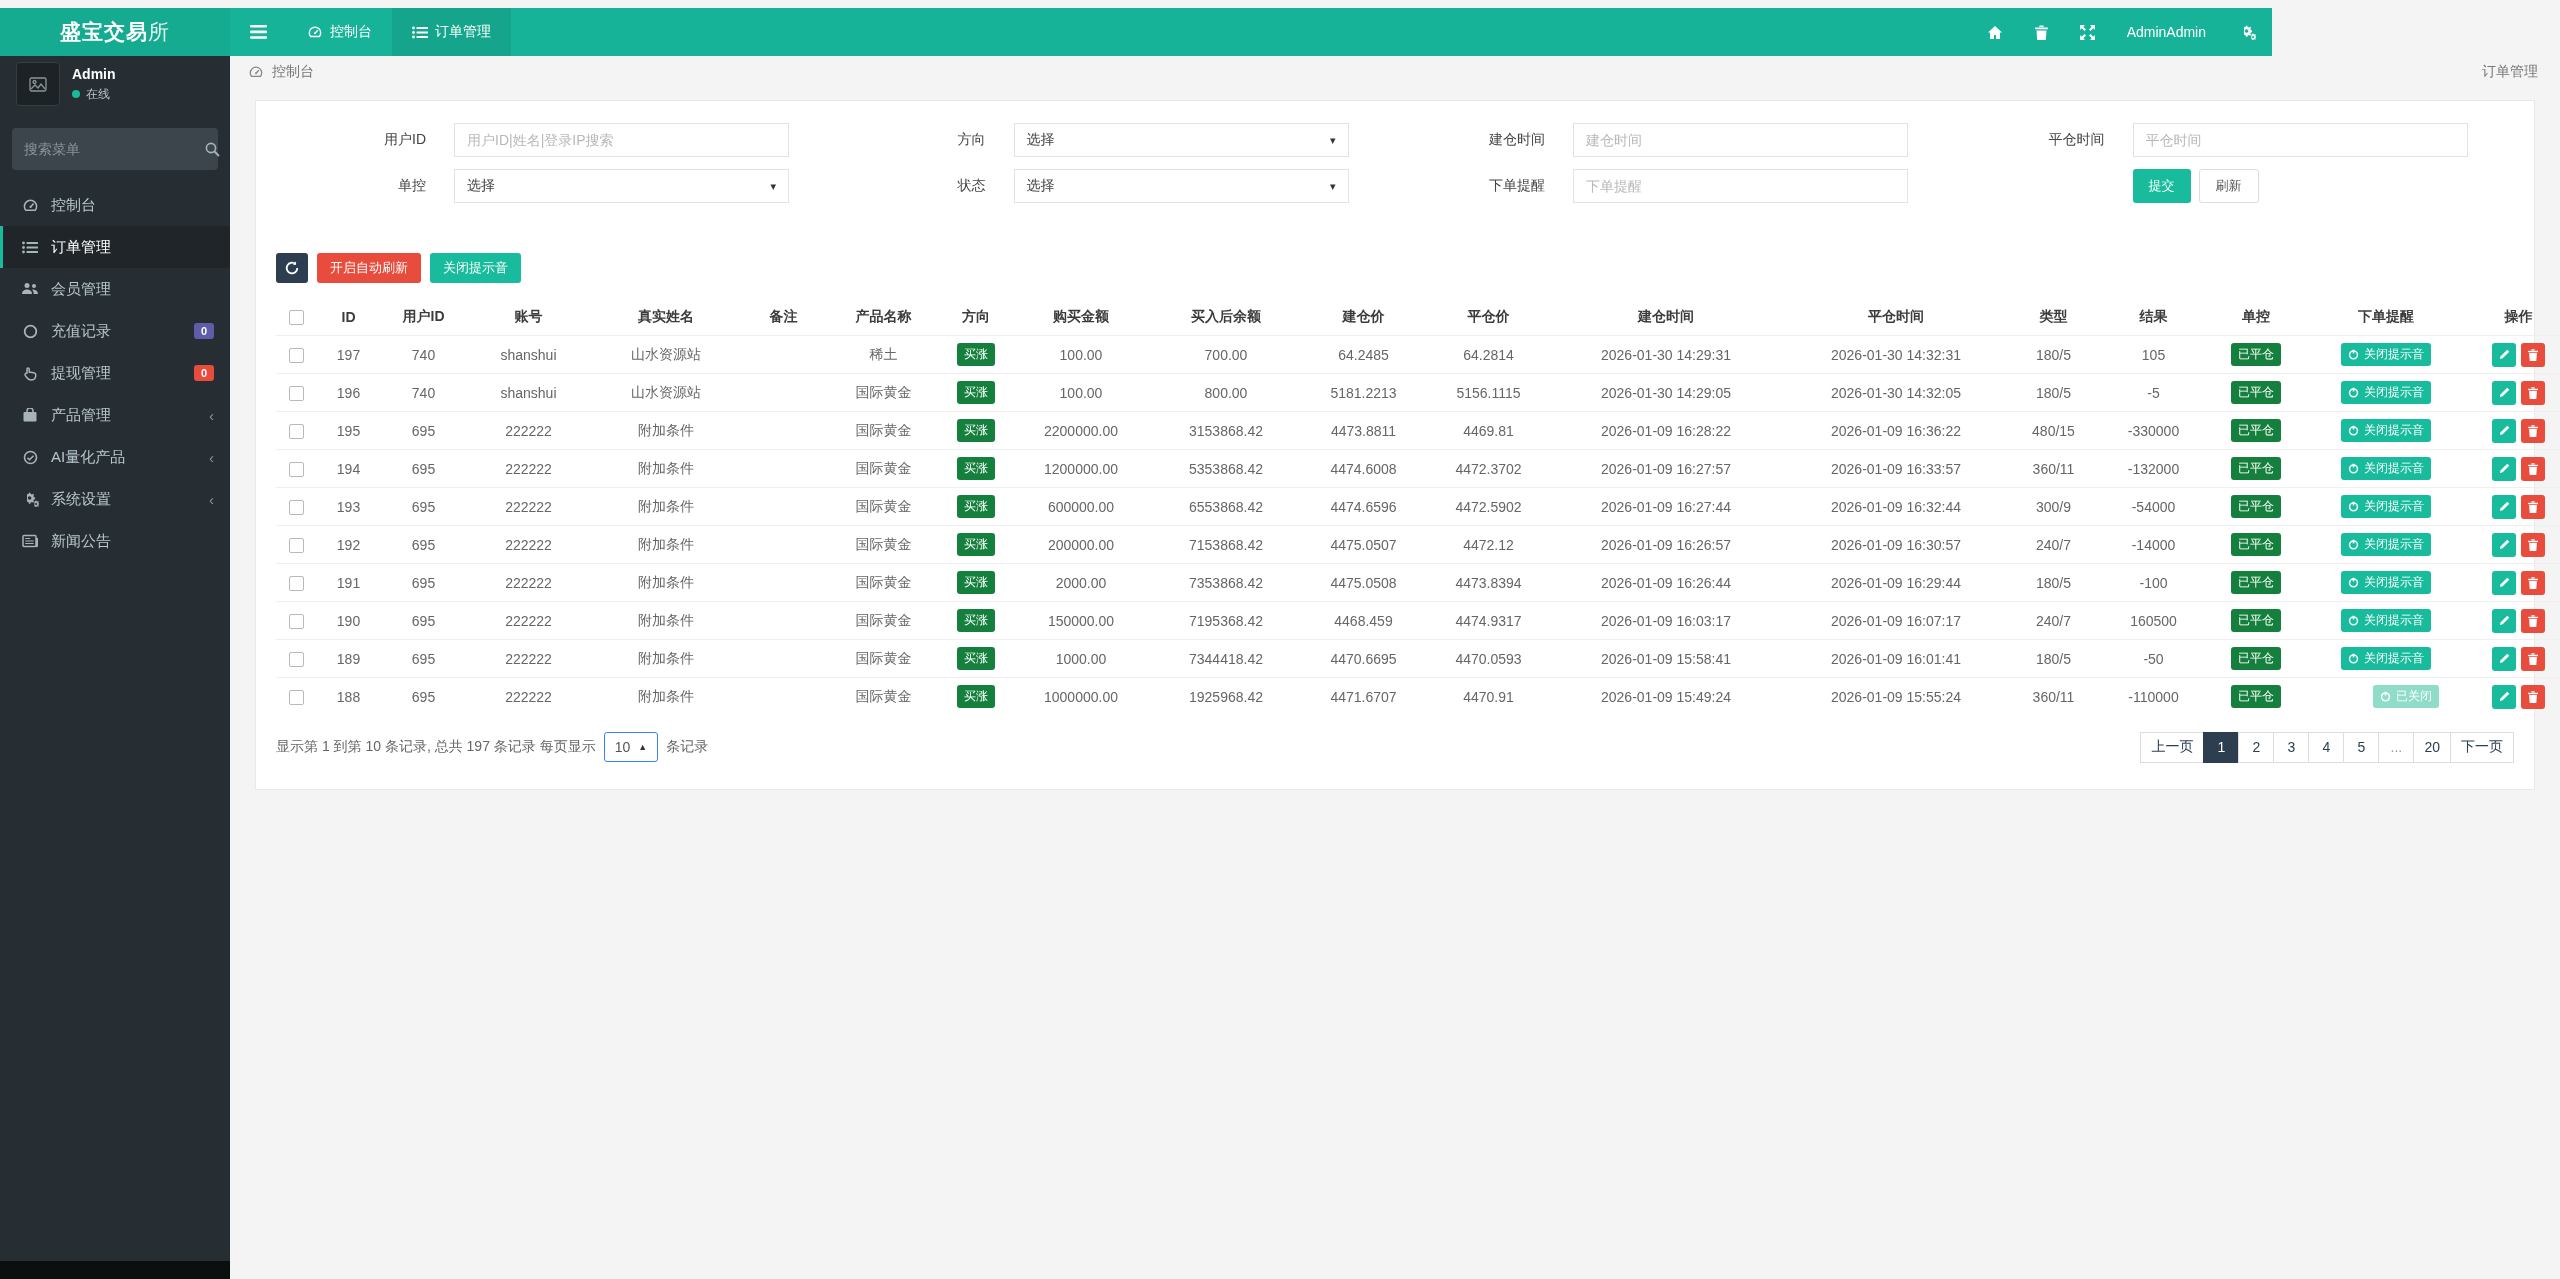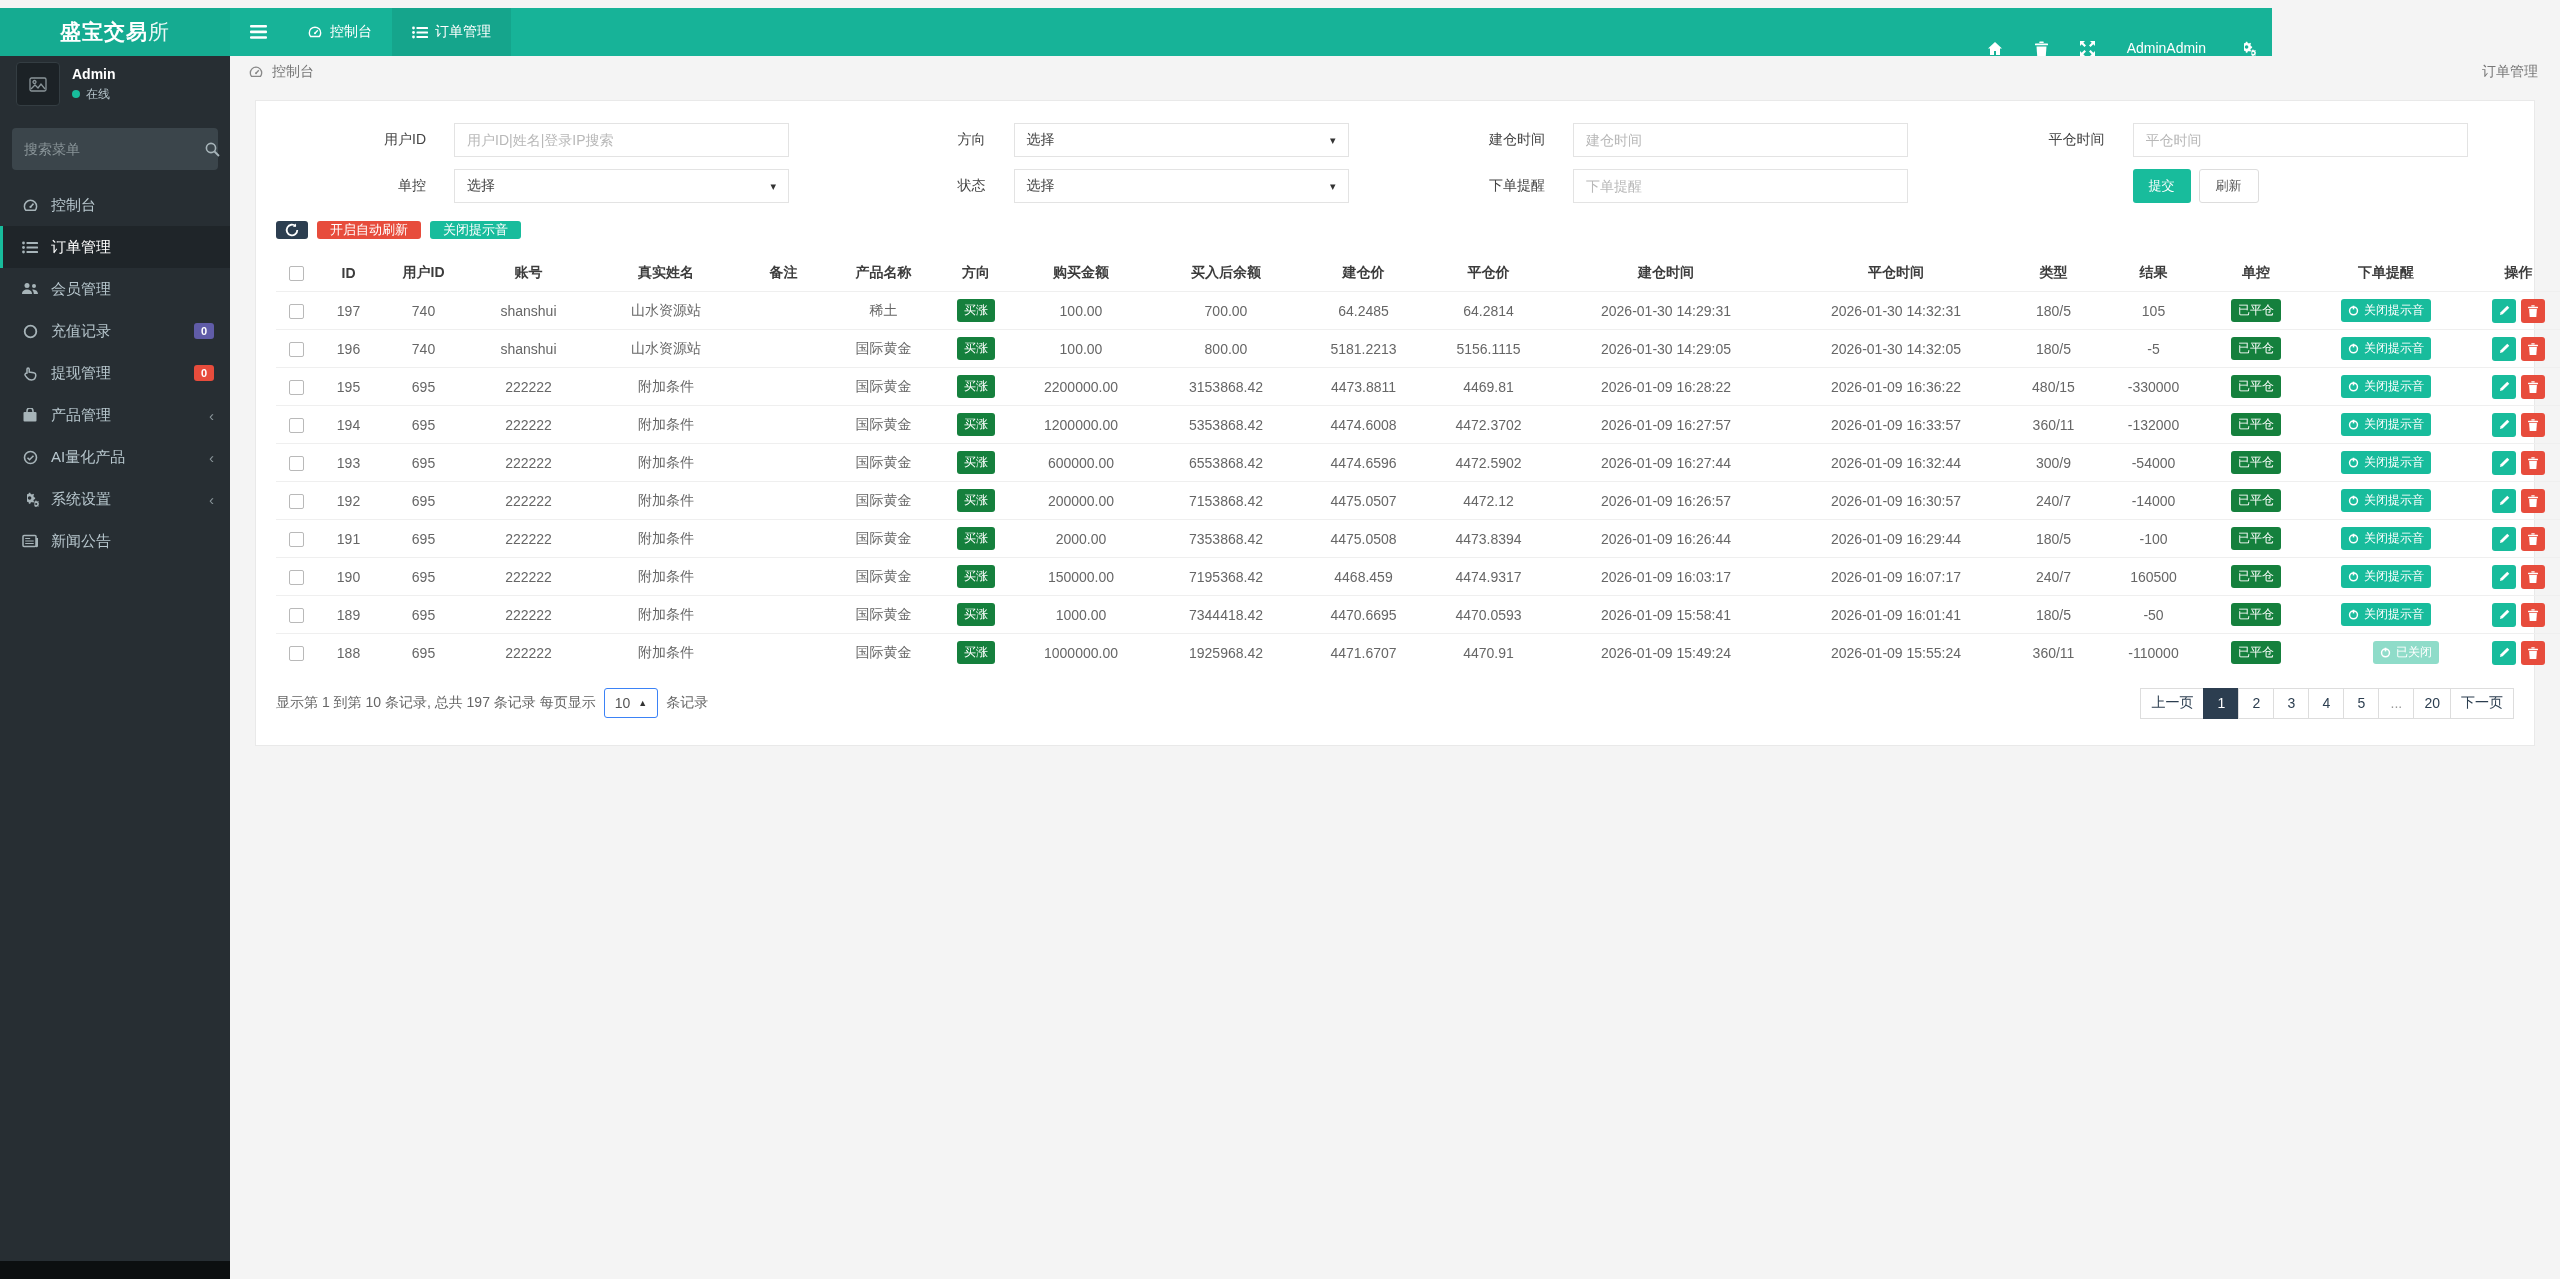--- a/index.html
+++ b/index.html
@@ -7,21 +7,21 @@
   body { font-family:"Liberation Sans","DejaVu Sans",sans-serif; background:#f4f4f4; font-size:14px; color:#555; }
 
   
   .navbar { position:fixed; top:8px; left:0; width:2272px; height:48px; background:#17b398; display:flex; align-items:stretch; z-index:30; }
   .brand { width:230px; background:#15ab91; color:#fff; display:flex; align-items:center; justify-content:center; font-size:21px; letter-spacing:1px; }
   .brand b { font-weight:bold; }
   .brand span.light { font-weight:normal; opacity:.92; }
   .nav-left { display:flex; align-items:stretch; }
   .nav-btn { display:flex; align-items:center; gap:7px; padding:0 20px; color:#fff; font-size:14px; cursor:pointer; }
   .nav-btn.active { background:rgba(0,0,0,0.08); }
-  .nav-right { margin-left:auto; display:flex; align-items:flex-end; }
+  .nav-right { margin-left:auto; display:flex; align-items:center; }
   .nav-right .nav-btn { padding:0 16px; }
   .icon { display:inline-flex; align-items:center; justify-content:center; }
   .icon svg { display:block; }
 
   
   .sidebar { position:fixed; top:48px; left:0; width:230px; height:1231px; background:#272e33; z-index:20; }
   .profile { display:flex; align-items:center; padding:14px 16px 12px 16px; }
   .avatar { width:44px; height:44px; background:#1c2226; border-radius:4px; display:flex; align-items:center; justify-content:center; color:#8a9599; border:1px solid #343d42; }
   .profile-info { margin-left:12px; }
   .profile-name { color:#fff; font-weight:bold; font-size:14px; }
@@ -60,21 +60,21 @@
   .btn { border:none; cursor:pointer; font-family:inherit; font-size:13px; border-radius:3px; display:inline-flex; align-items:center; justify-content:center; gap:6px; }
   .btn-teal { background:#18bc9c; color:#fff; }
   .btn-white { background:#fff; color:#555; border:1px solid #ddd; }
   .btn-red { background:#e74c3c; color:#fff; }
   .btn-dark { background:#2c3e50; color:#fff; }
   .fbuttons { display:flex; gap:8px; }
   .fbuttons .btn { height:34px; padding:0 16px; }
 
   
   .toolbar { margin-top:18px; display:flex; gap:9px; }
-  .toolbar .btn { height:18px; padding:0 13px; font-size:13px; }
+  .toolbar .btn { height:30px; padding:0 13px; font-size:13px;margin-top:32px; }
   .toolbar .btn-dark { width:32px; padding:0; }
 
   
   table { width:100%; border-collapse:collapse; table-layout:fixed; margin-top:16px; }
   thead th { font-weight:bold; color:#3c3c3c; font-size:14px; padding:9px 4px; text-align:center; }
   tbody td { color:#666; font-size:14px; padding:0 4px; height:38px; text-align:center; border-top:1px solid #efefef; white-space:nowrap; overflow:hidden; }
   .cb { width:15px; height:15px; border:1px solid #b9b9b9; border-radius:2px; background:#fff; display:inline-block; cursor:pointer; vertical-align:middle; }
   .badge { display:inline-flex; align-items:center; gap:5px; font-size:12px; color:#fff; padding:3px 7px; border-radius:3px; }
   .badge.red { background:#15803d; }
   .badge.teal { background:#18bc9c; cursor:pointer; }

